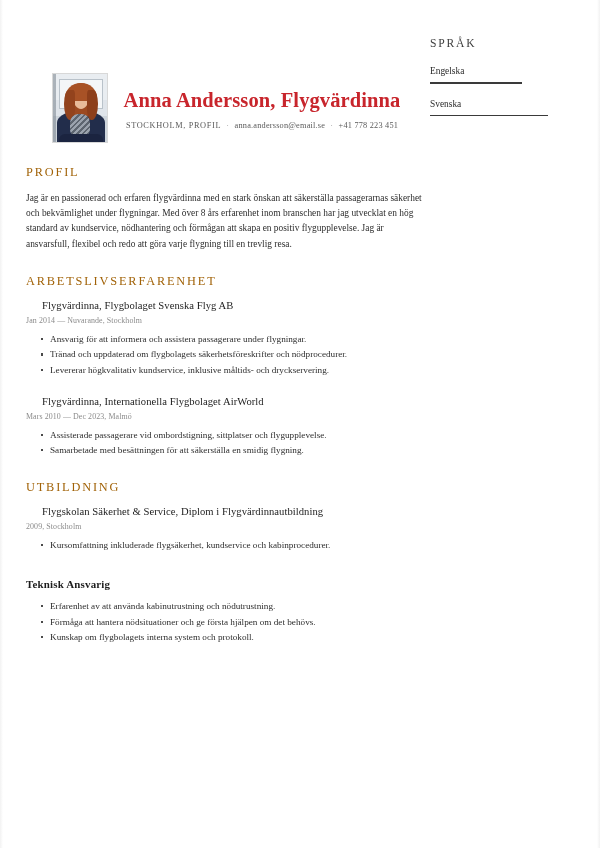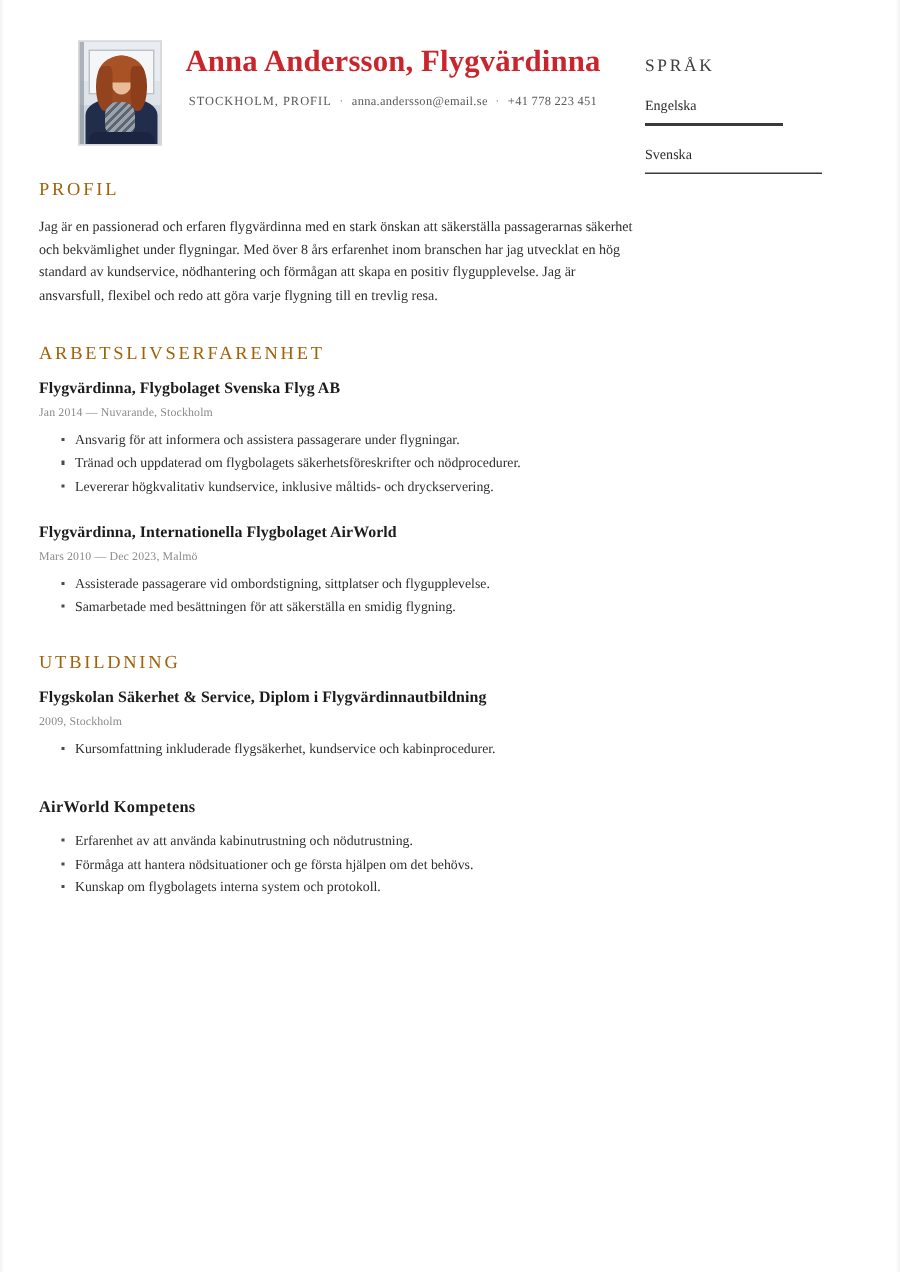--- a/index.html
+++ b/index.html
@@ -55,22 +55,23 @@
 
   
   .main-col {
     width: 396px;
     flex: 0 0 396px;
     box-sizing: border-box;
   }
 
   .header {
     display: flex;
-    align-items: flex-start;
+    align-items: center;
     margin-bottom: 4px;
+    margin-top: 46px;
   }
 
   .photo {
     width: 56px;
     height: 70px;
     flex: 0 0 56px;
     margin-left: 26px;
     margin-top: 5px;
     border: 1px solid #d8d8d8;
     box-sizing: border-box;
@@ -221,23 +222,23 @@
     text-align: left;
   }
 
   .entry {
     margin-bottom: 14px;
   }
   .entry:last-child { margin-bottom: 0; }
 
   .entry-title {
     font-size: 10.6px;
-    font-weight: 700;
+    font-weight: 400;
     color: #1c1c1c;
-    margin: 0 0 5px 0;
+    margin: 0 0 5px 16px;
     letter-spacing: .05px;
   }
   .entry-meta {
     font-size: 7.9px;
     color: #8b8b8b;
     margin: 0 0 7px 0;
     letter-spacing: .1px;
   }
 
   ul.bullets {
@@ -373,21 +374,21 @@
         <h2 class="section-heading">UTBILDNING</h2>
         <div class="entry">
           <h3 class="entry-title">Flygskolan Säkerhet &amp; Service, Diplom i Flygvärdinnautbildning</h3>
           <p class="entry-meta">2009, Stockholm</p>
           <ul class="bullets">
             <li>Kursomfattning inkluderade flygsäkerhet, kundservice och kabinprocedurer.</li>
           </ul>
         </div>
 
         <div class="subsection">
-          <h3 class="subsection-heading">AirWorld Kompetens</h3>
+          <h3 class="subsection-heading">Teknisk Ansvarig</h3>
           <ul class="bullets">
             <li>Erfarenhet av att använda kabinutrustning och nödutrustning.</li>
             <li>Förmåga att hantera nödsituationer och ge första hjälpen om det behövs.</li>
             <li>Kunskap om flygbolagets interna system och protokoll.</li>
           </ul>
         </div>
       </div>
 
     </div>
 

